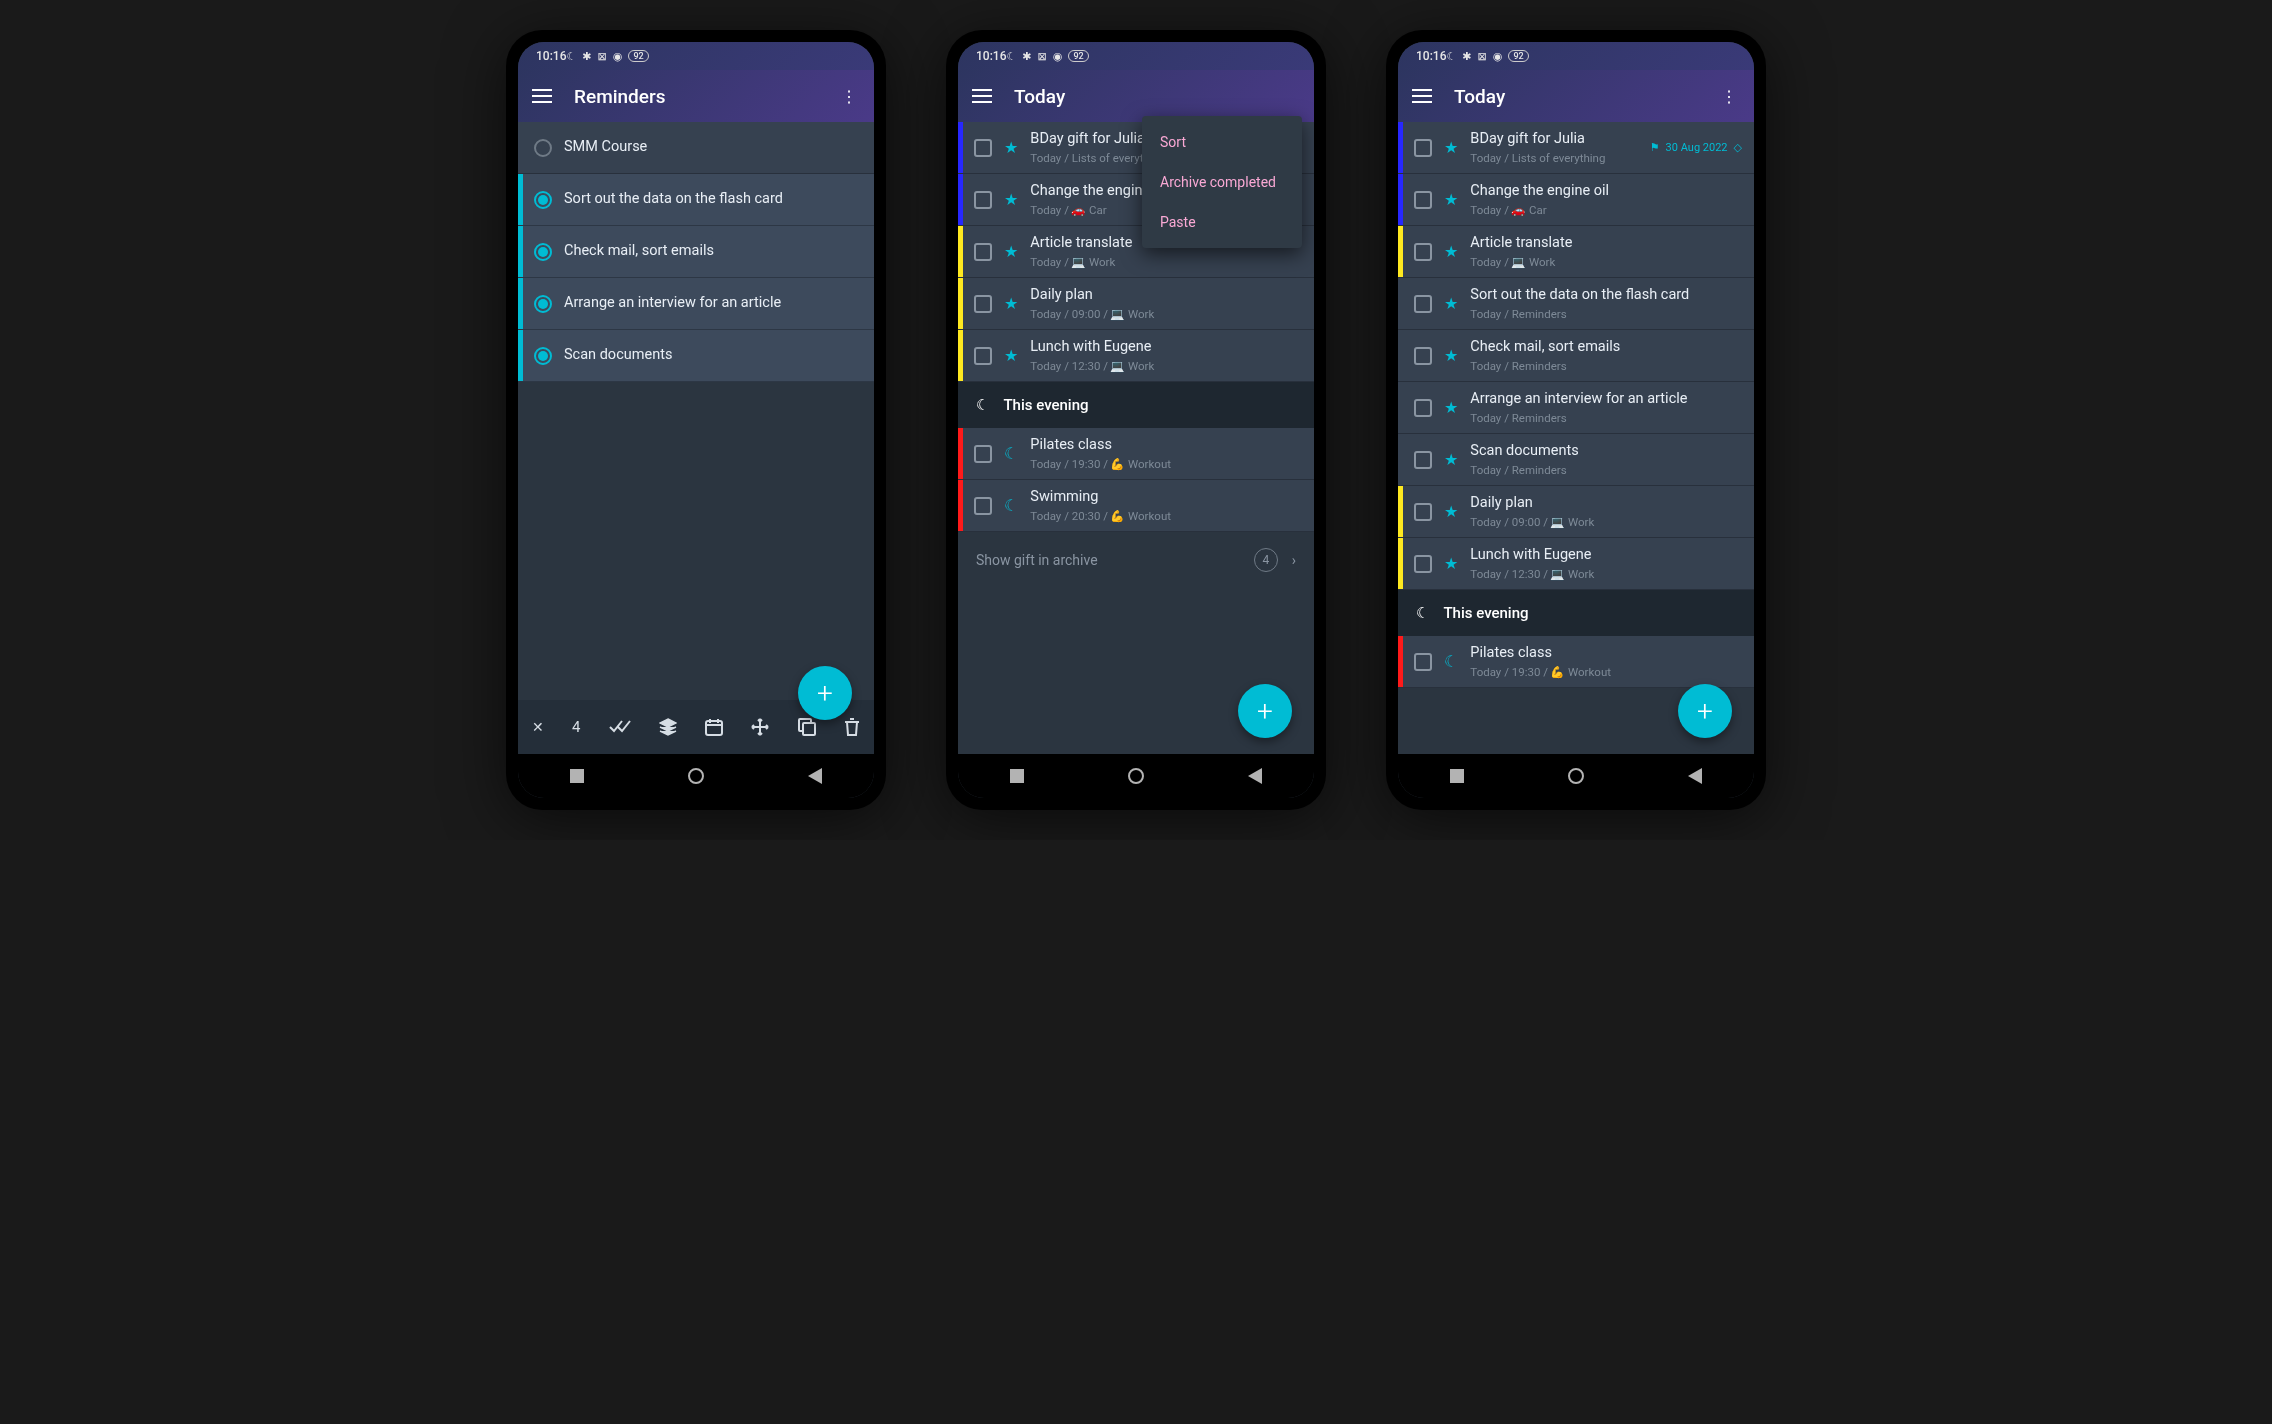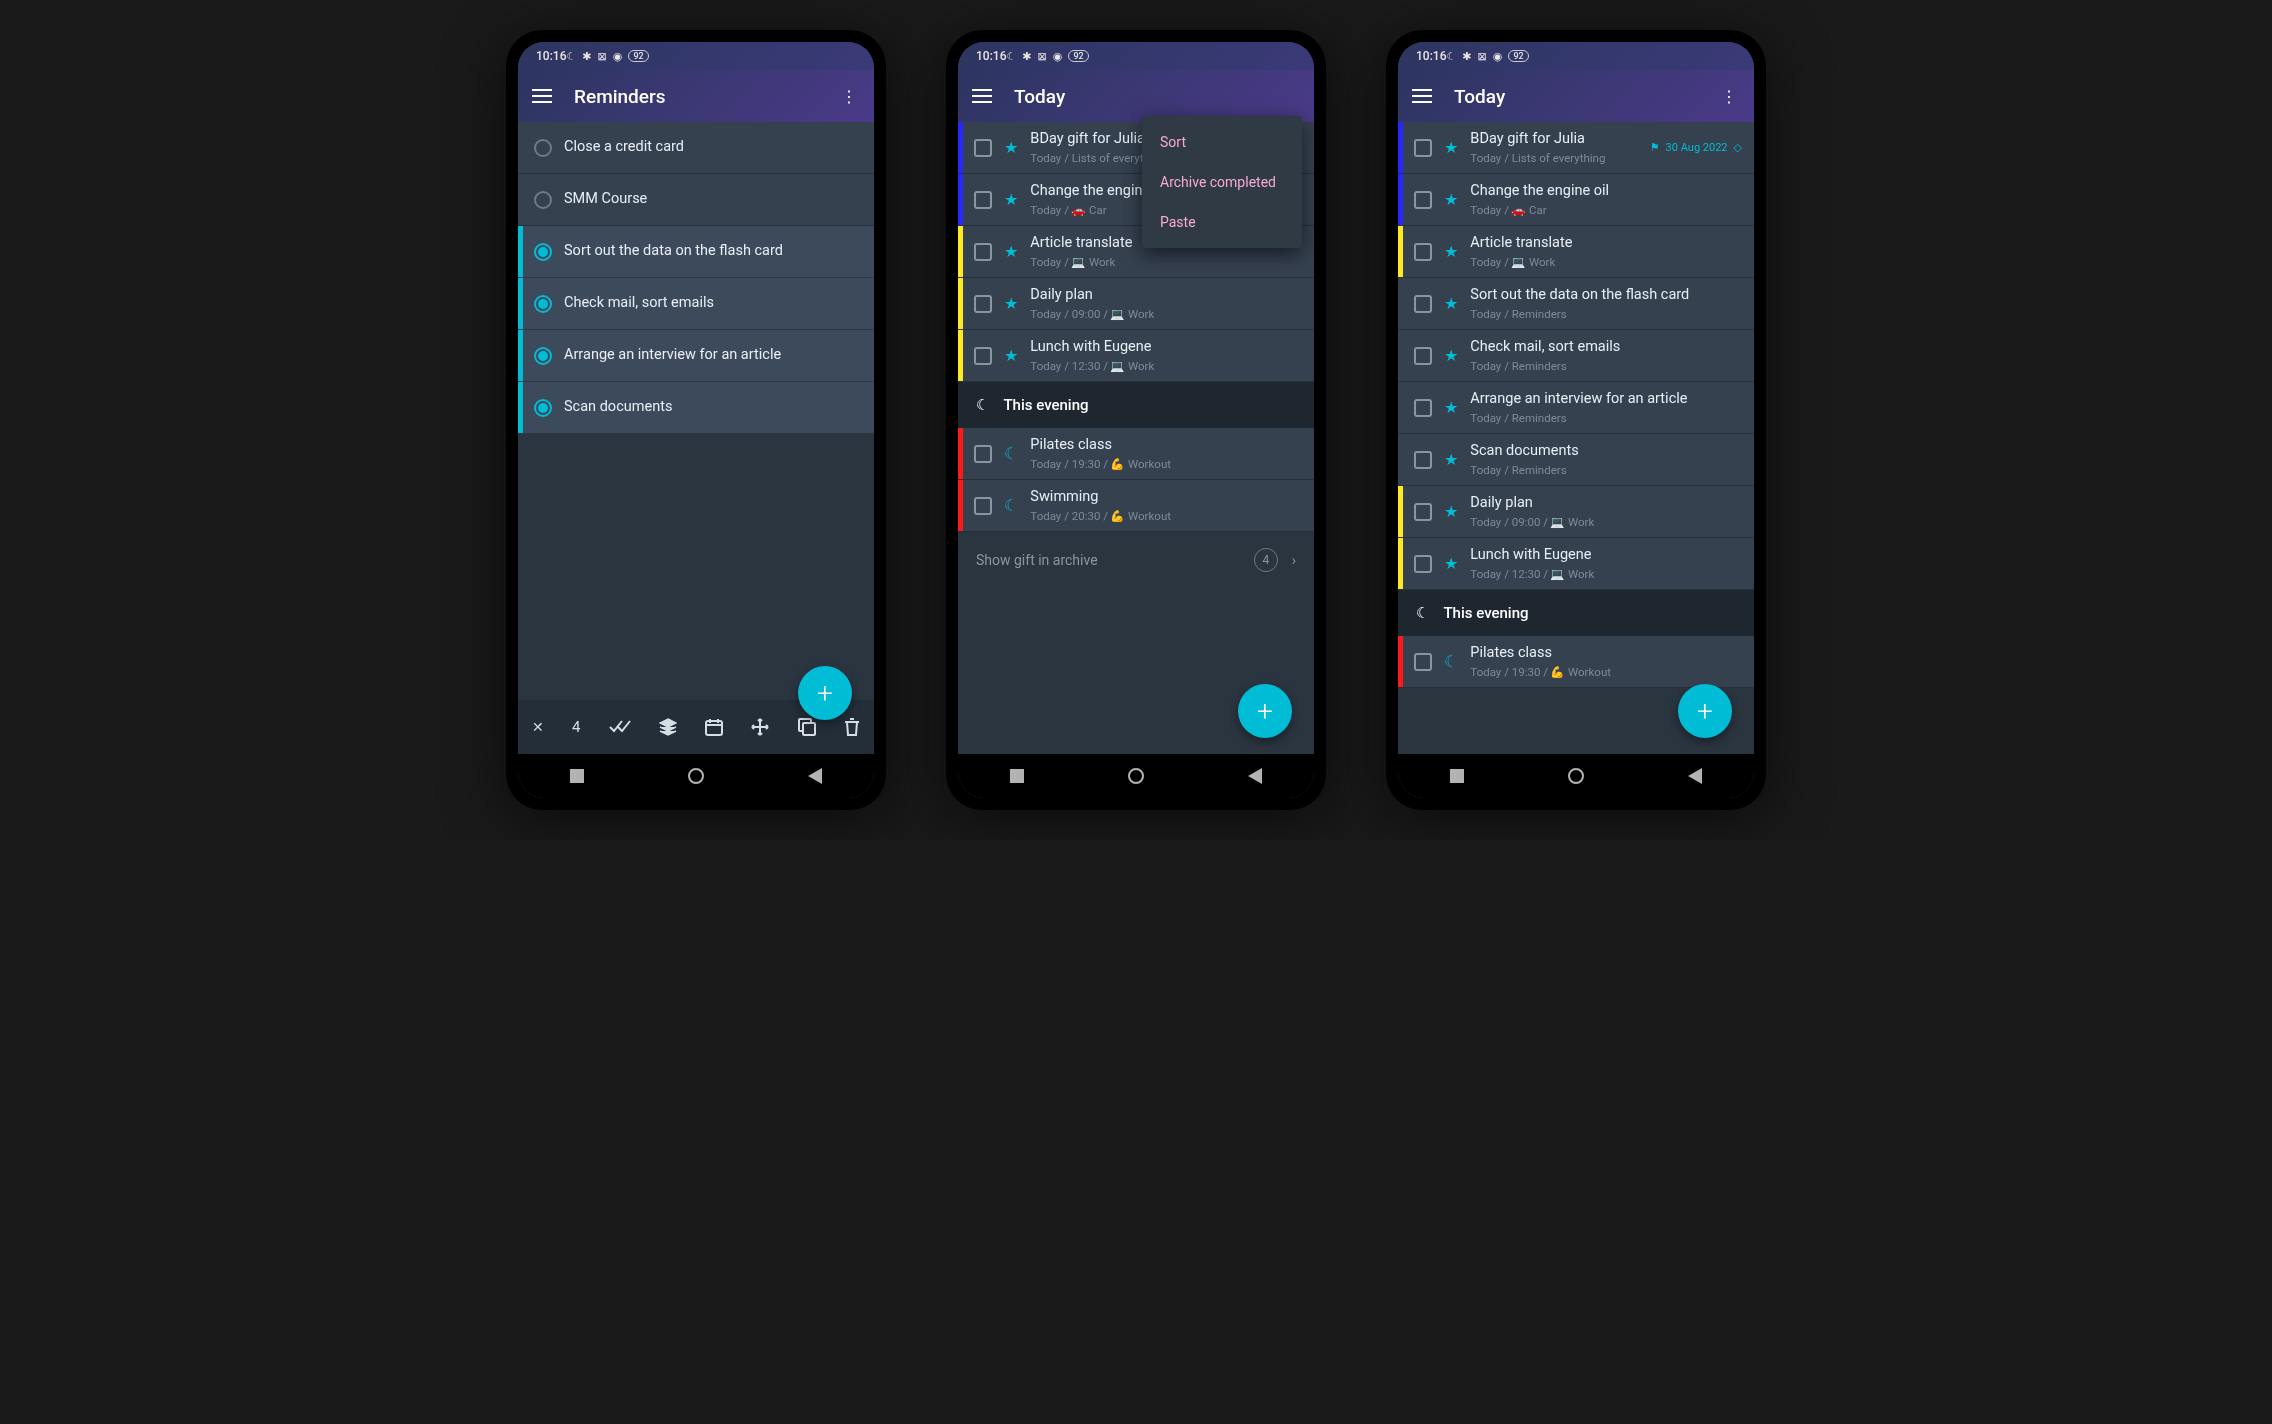--- a/index.html
+++ b/index.html
@@ -156,26 +156,20 @@
           </svg>
       </span>
       <span class="title">Reminders</span>
       <span class="kebab">⋮</span>
     </div>
 
     <div class="task-list">
       <div class="task">
         <span class="radio-empty"></span>
         <div class="txt">
-            <div class="title-line">Close a credit card</div>
-          </div>
-      </div>
-      <div class="task">
-        <span class="radio-empty"></span>
-        <div class="txt">
             <div class="title-line">SMM Course</div>
           </div>
       </div>
       <div class="task selected">
         <span class="stripe teal"></span>
         <span class="radio-sel"></span>
         <div class="txt">
             <div class="title-line">Sort out the data on the flash card</div>
           </div>
       </div>

